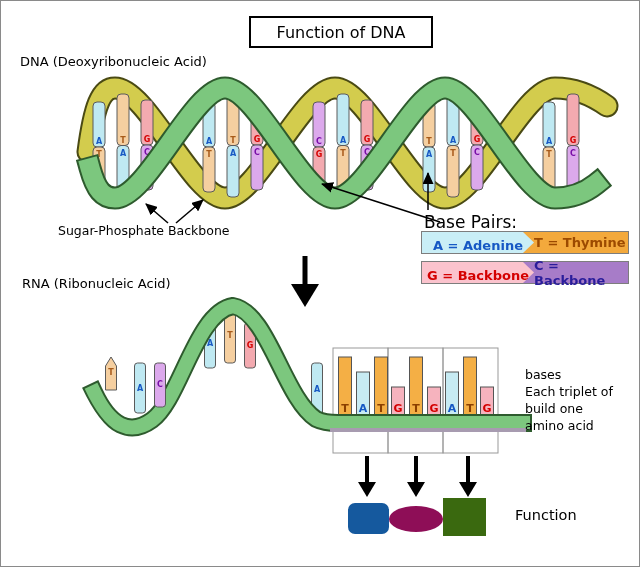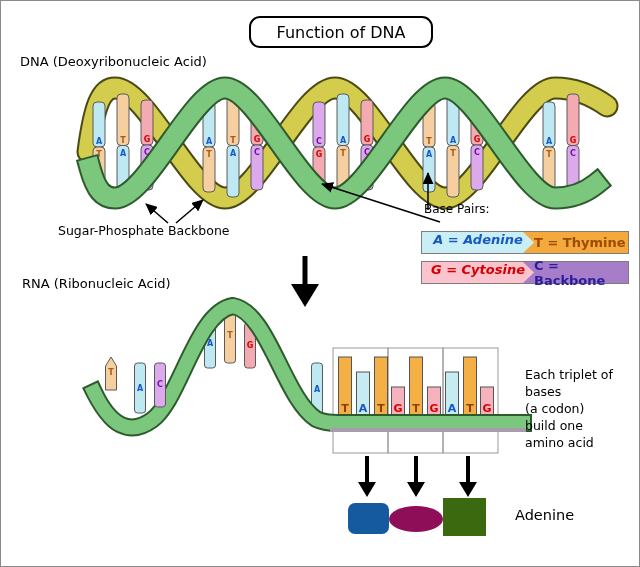--- a/index.html
+++ b/index.html
@@ -1,30 +1,30 @@
 <!DOCTYPE html>
 <html><head>
 <meta charset="utf-8">
 <style>
   html,body{margin:0;padding:0;background:#fff;}
   body{width:640px;height:567px;position:relative;font-family:"DejaVu Sans","Liberation Sans",sans-serif;color:#000;overflow:hidden;}
   .frame{position:absolute;inset:0;border:1px solid #8a8a8a;pointer-events:none;}
-  .abs{position:absolute;border-radius:11px;}
+  .abs{position:absolute;}
   #title-box{left:249px;top:16px;width:180px;height:28px;border:2px solid #000;display:flex;align-items:center;justify-content:center;font-size:16px;background:#fff;}
   .section-label{font-size:13px;}
   #dna-label{left:20px;top:54px;}
   #rna-label{left:22px;top:265px;margin-top:11px;}
   #backbone-label{left:58px;top:223px;font-size:12.5px;}
-  #basepairs-label{left:424px;top:202px;font-size:12px;}
+  #basepairs-label{left:424px;top:212px;font-size:17px;}
   #protein-label{left:515px;top:507px;font-size:14.5px;}
   #codon-note{left:525px;top:366px;font-size:12.5px;line-height:17px;width:110px;}
   .legend-row{position:absolute;left:421px;width:208px;height:23px;border:1px solid #7d7d7d;display:flex;align-items:center;font-weight:bold;font-size:13px;box-sizing:border-box;}
   #legend-row-1{top:231px;}
   #legend-row-2{top:261px;}
-  .legend-left{position:absolute;left:0;top:0;bottom:0;width:112px;clip-path:polygon(0 0,101px 0,112px 50%,101px 100%,0 100%);display:flex;align-items:flex-start;justify-content:center;font-style:italic;}
+  .legend-left{position:absolute;left:0;top:0;bottom:0;width:112px;clip-path:polygon(0 0,101px 0,112px 50%,101px 100%,0 100%);display:flex;align-items:flex-end;justify-content:center;}
   .legend-right-text{position:absolute;left:112px;right:0;text-align:left;}
   svg{position:absolute;left:0;top:0;}
   svg text{font-family:"DejaVu Sans","Liberation Sans",sans-serif;}
 </style>
 </head>
 <body>
 
 <svg id="diagram" width="640" height="567" viewBox="0 0 640 567">
   <defs>
     <marker id="ah" markerUnits="userSpaceOnUse" markerWidth="13" markerHeight="11" refX="11" refY="5.5" orient="auto">
@@ -191,27 +191,26 @@
 <div class="abs" id="basepairs-label">Base Pairs:</div>
 
 <div class="legend-row" id="legend-row-1" style="background: rgb(243, 169, 60); color: rgb(156, 74, 0);">
   <div class="legend-left" style="background: rgb(201, 238, 246); color: rgb(22, 88, 196);">
     <span>A = Adenine</span>
   </div>
   <span class="legend-right-text">T = Thymine</span>
 </div>
 <div class="legend-row" id="legend-row-2" style="background: rgb(167, 124, 200); color: rgb(42, 29, 155);">
   <div class="legend-left" style="background: rgb(251, 195, 205); color: rgb(212, 0, 0);">
-    <span>G = Cytosine</span>
+    <span>G = Backbone</span>
   </div>
   <span class="legend-right-text">C = Backbone</span>
 </div>
 
 <div class="abs" id="codon-note">
+    <div>bases</div>
     <div>Each triplet of</div>
-    <div>bases</div>
-    <div>(a codon)</div>
     <div>build one</div>
     <div>amino acid</div>
   </div>
-<div class="abs" id="protein-label">Adenine</div>
+<div class="abs" id="protein-label">Function</div>
 
 <div class="frame"></div>
 
 </body></html>

